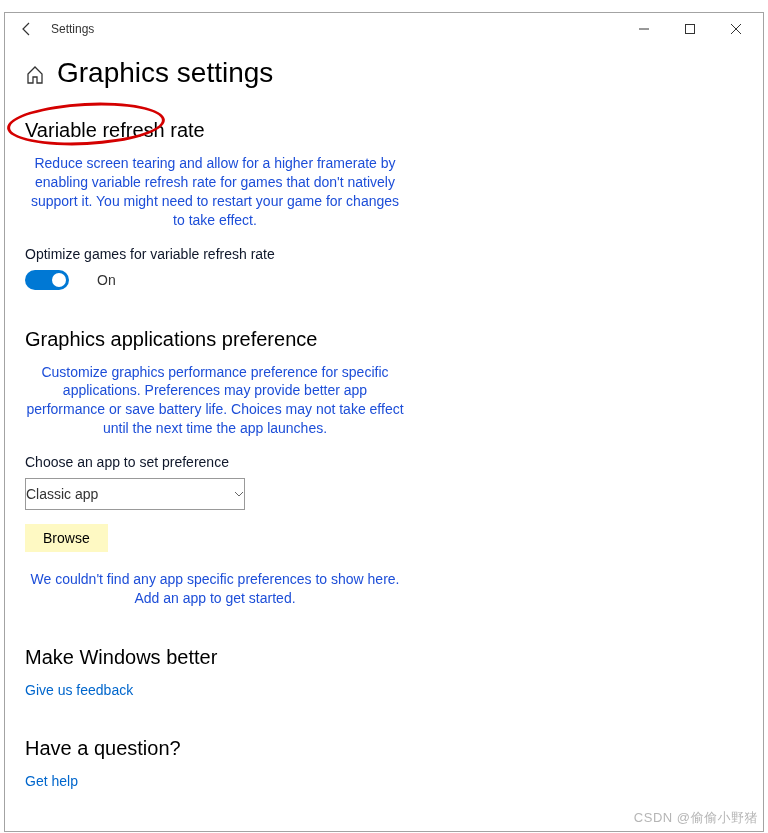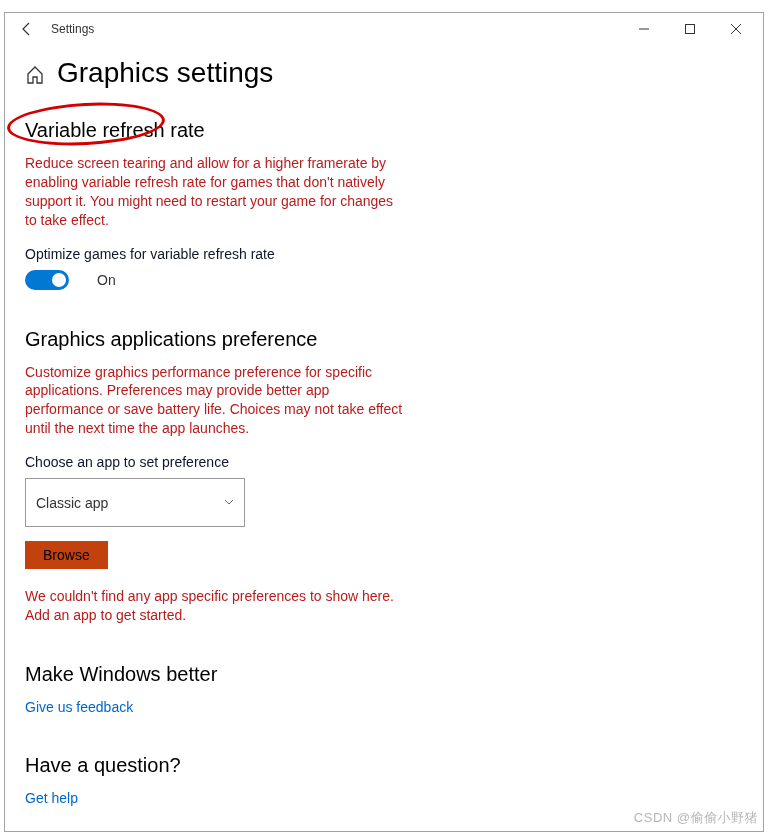--- a/index.html
+++ b/index.html
@@ -85,23 +85,24 @@
       max-width: 380px;
     }
     .section-title {
       font-size: 20px;
       font-weight: 400;
       color: #000;
       margin-bottom: 12px;
     }
     .section-desc {
       font-size: 14px;
-      color: #b91c1c;
+      color: #1d4ed8;
       line-height: 1.35;
       margin-bottom: 16px;
+      text-align: center;
     }
     .field-label {
       font-size: 14px;
       color: #0f172a;
       margin-bottom: 8px;
     }
     .toggle-row {
       display: flex;
       align-items: center;
       gap: 28px;
@@ -124,37 +125,37 @@
       background: #fff;
       border-radius: 50%;
     }
     .toggle-label {
       font-size: 14px;
       color: #333;
     }
 
     .dropdown {
       width: 220px;
-      height: 49px;
+      height: 32px;
       border: 1px solid #999;
       display: flex;
       align-items: center;
       justify-content: space-between;
-      padding: 0 10px;
+      padding: 0 0;
       font-size: 14px;
       color: #333;
       cursor: pointer;
       margin-bottom: 14px;
     }
     .chev { color: #666; font-size: 10px; }
 
     .browse-btn {
       display: inline-block;
       padding: 6px 18px;
-      background: #c2410c;
+      background: #fef9c3;
       font-size: 14px;
       color: #000;
       border: none;
       cursor: pointer;
       margin-bottom: 18px;
     }
 
     .link {
       color: #0066cc;
       font-size: 14px;

